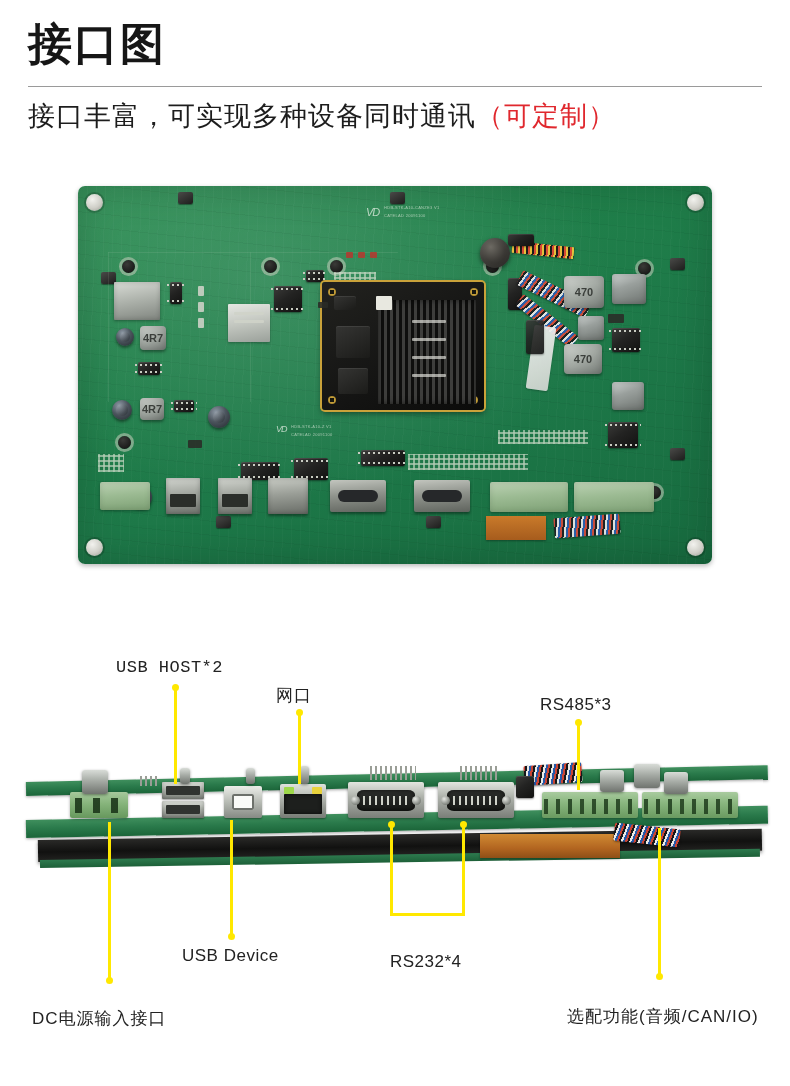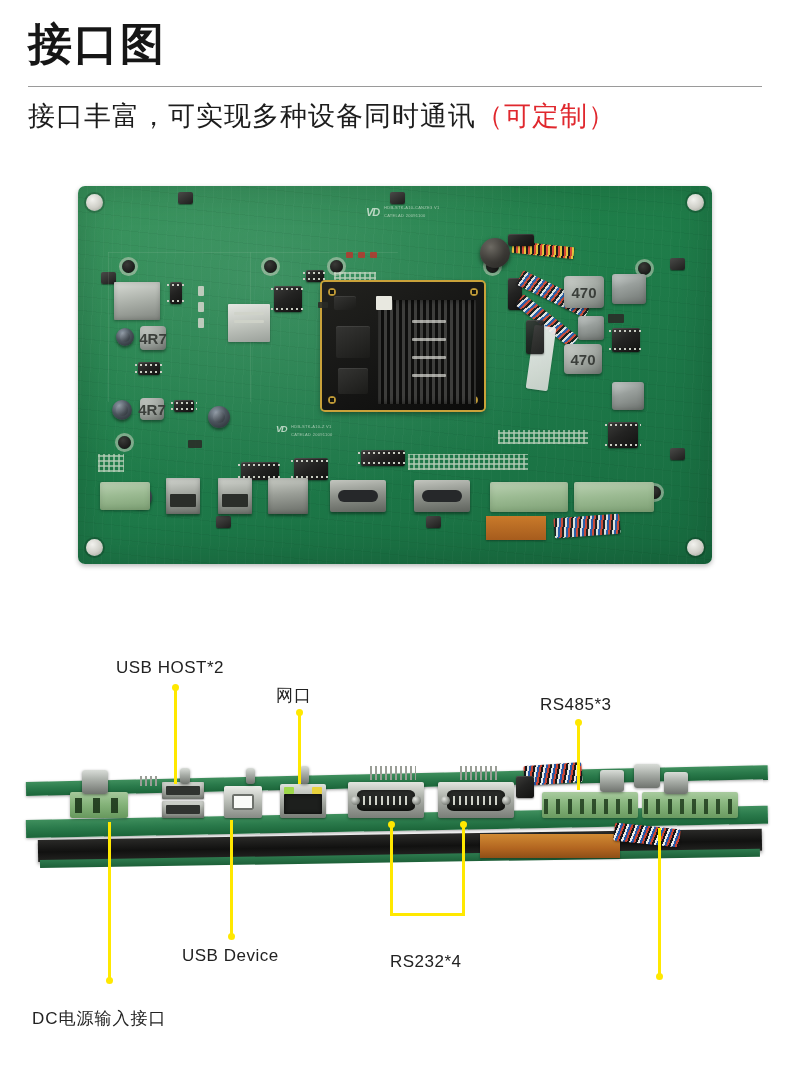--- a/index.html
+++ b/index.html
@@ -59,21 +59,21 @@
   .clip{
     position:absolute;width:15px;height:12px;border-radius:2px;
     background:linear-gradient(150deg,#4a4a48,#1d1d1c);
     box-shadow:0 1px 1px rgba(0,0,0,.4);
   }
   .silk{
     position:absolute;font-size:4px;letter-spacing:.3px;color:rgba(232,240,228,.62);
     white-space:nowrap;font-family:"Liberation Sans",sans-serif;
   }
   .silk-logo{
-    position:absolute;font-size:11px;font-weight:bold;font-style:italic;
+    position:absolute;font-size:11px;font-weight:normal;font-style:italic;
     color:rgba(238,245,235,.72);letter-spacing:-1px;
   }
   .silk-band{
     position:absolute;background:rgba(215,228,210,.30);border-radius:1px;
   }
   .chip{
     position:absolute;border-radius:2px;
     background:linear-gradient(145deg,#3b3b39 0%,#232322 45%,#121211 100%);
     box-shadow:0 1px 2px rgba(0,0,0,.45), inset 0 1px 0 rgba(255,255,255,.10);
   }
@@ -95,21 +95,21 @@
   }
   .cap-alu{
     position:absolute;border-radius:3px;
     background:linear-gradient(160deg,#cfd4d2 0%,#9aa09d 40%,#6d736f 100%);
     box-shadow:0 1px 3px rgba(0,0,0,.4), inset 0 0 6px rgba(0,0,0,.22);
   }
   .inductor{
     position:absolute;border-radius:4px;
     background:linear-gradient(150deg,#d7dbd6 0%,#a8aea8 45%,#787e79 100%);
     box-shadow:0 2px 3px rgba(0,0,0,.38), inset 0 0 8px rgba(0,0,0,.2);
-    color:#3b3f3b;font-size:15px;font-weight:bold;
+    color:#3b3f3b;font-size:11px;font-weight:bold;
     display:flex;align-items:center;justify-content:center;
   }
   .coin-batt{
     position:absolute;border-radius:50%;
     background:radial-gradient(circle at 36% 30%,#6d6a63 0%,#3c3a36 50%,#1a1917 100%);
     box-shadow:0 2px 4px rgba(0,0,0,.5), inset 0 0 6px rgba(255,255,255,.08);
   }
   .smd{
     position:absolute;background:#cfd3c8;border-radius:1px;opacity:.88;
   }
@@ -516,21 +516,21 @@
       <div class="slots"></div>
     </div>
     <div class="side-cap" style="left:586px;top:10px;width:24px;height:22px;"></div>
     <div class="side-cap" style="left:620px;top:4px;width:26px;height:24px;"></div>
     <div class="side-cap" style="left:650px;top:12px;width:24px;height:22px;"></div>
 
     <div class="side-ffc" style="left:466px;top:74px;width:140px;height:24px;"></div>
     <div class="side-wires" style="left:600px;top:66px;width:66px;height:18px;transform:rotate(6deg);"></div>
   </div>
 
-  <div class="callout" style="left:116px;top:658px;">USB HOST*2</div>
+  <div class="callout" style="left:116px;top:658px;font-family:Liberation Mono, monospace;">USB HOST*2</div>
   <div class="lead lead-v" style="left:174px;top:687px;height:97px;"></div>
   <div class="lead-dot" style="left:172px;top:684px;"></div>
 
   <div class="callout cn" style="left:276px;top:684px;">网口</div>
   <div class="lead lead-v" style="left:298px;top:712px;height:72px;"></div>
   <div class="lead-dot" style="left:296px;top:709px;"></div>
 
   <div class="callout" style="left:540px;top:695px;">RS485*3</div>
   <div class="lead lead-v" style="left:577px;top:722px;height:68px;"></div>
   <div class="lead-dot" style="left:575px;top:719px;"></div>
@@ -545,14 +545,15 @@
 
   <div class="lead lead-v" style="left:390px;top:824px;height:92px;"></div>
   <div class="lead lead-v" style="left:462px;top:824px;height:92px;"></div>
   <div class="lead lead-h" style="left:390px;top:913px;width:75px;"></div>
   <div class="lead-dot" style="left:388px;top:821px;"></div>
   <div class="lead-dot" style="left:460px;top:821px;"></div>
   <div class="callout" style="left:390px;top:952px;">RS232*4</div>
 
   <div class="lead lead-v" style="left:658px;top:828px;height:148px;"></div>
   <div class="lead-dot" style="left:656px;top:973px;"></div>
+  <div class="callout cn" style="left:567px;top:1005px;">选配功能(音频/CAN/IO)</div>
 
 </div>
 
 </body></html>

